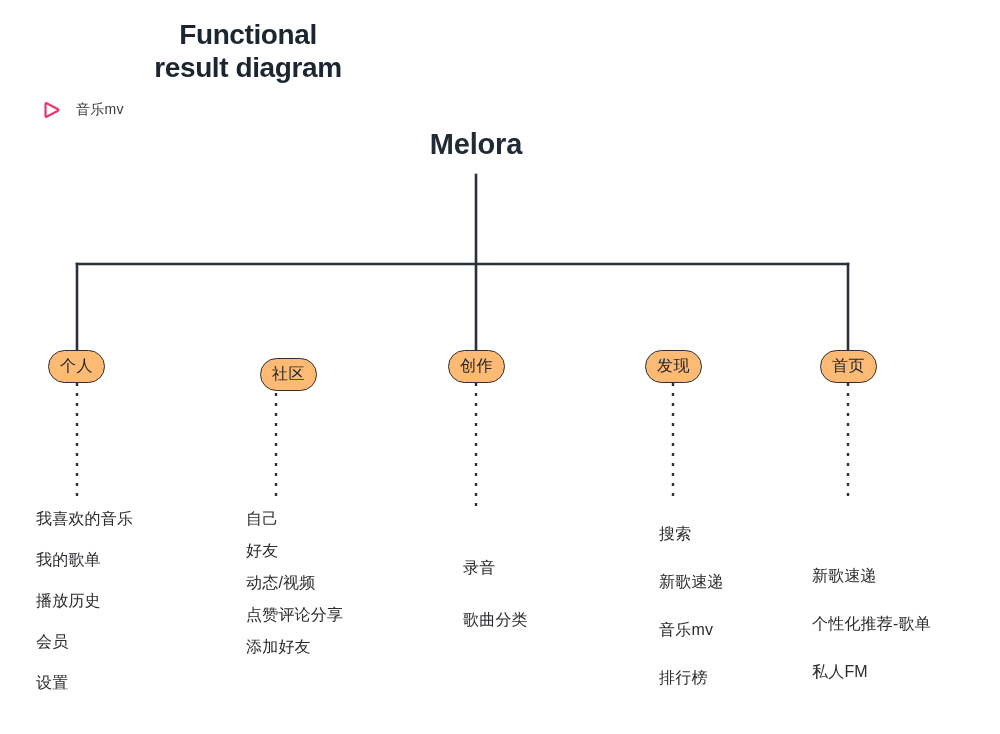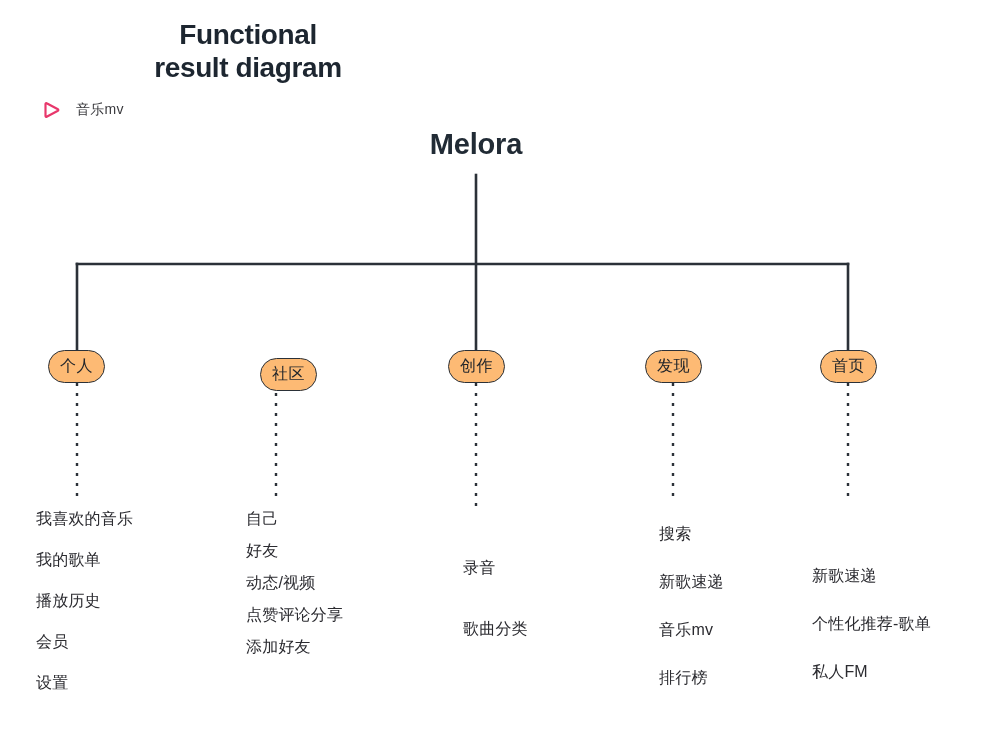--- a/index.html
+++ b/index.html
@@ -169,21 +169,21 @@
       <div class="leaf-item">会员</div>
       <div class="leaf-item">设置</div>
     </div>
     <div class="leaf-col" style="left: 246px; top: 511px; gap: 16px;">
       <div class="leaf-item">自己</div>
       <div class="leaf-item">好友</div>
       <div class="leaf-item">动态/视频</div>
       <div class="leaf-item">点赞评论分享</div>
       <div class="leaf-item">添加好友</div>
     </div>
-    <div class="leaf-col" style="left: 463px; top: 560px; gap: 45px;">
+    <div class="leaf-col" style="left: 463px; top: 560px; gap: 36px;">
       <div class="leaf-item">录音</div>
       <div class="leaf-item">歌曲分类</div>
     </div>
     <div class="leaf-col" style="left: 659px; top: 526px; gap: 32px;">
       <div class="leaf-item">搜索</div>
       <div class="leaf-item">新歌速递</div>
       <div class="leaf-item">音乐mv</div>
       <div class="leaf-item">排行榜</div>
     </div>
     <div class="leaf-col" style="left: 812px; top: 568px; gap: 32px;">

